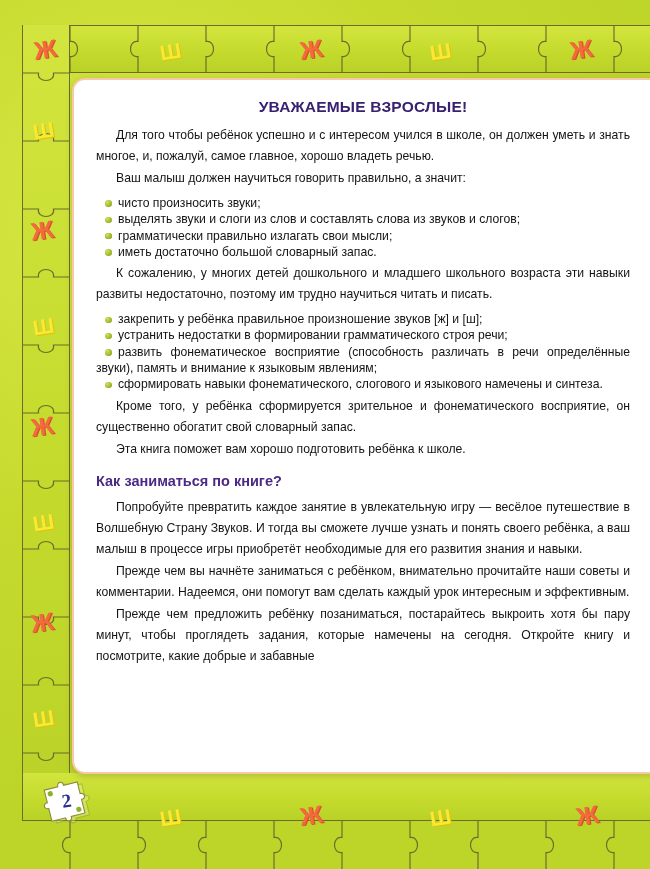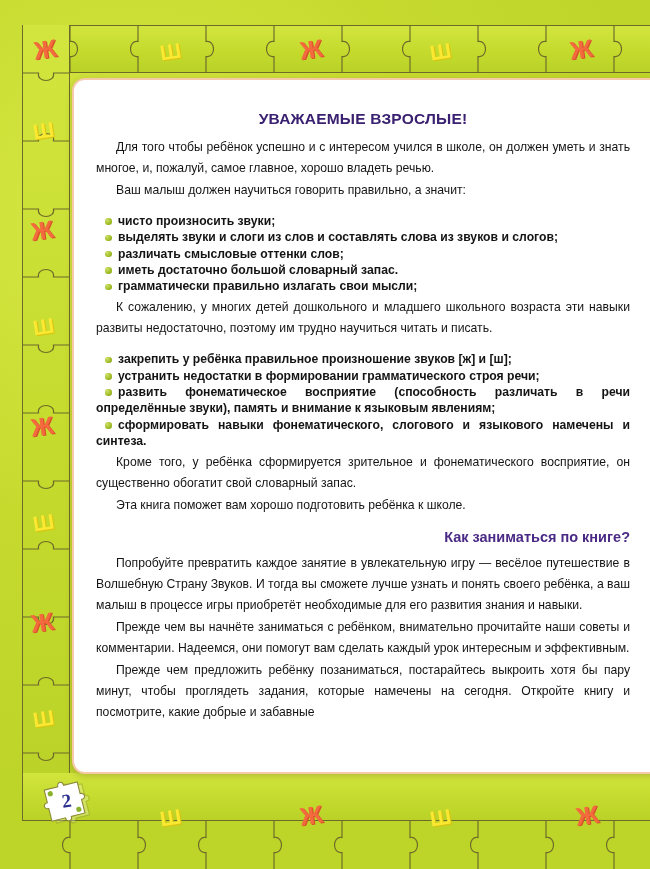--- a/index.html
+++ b/index.html
@@ -31,29 +31,29 @@
   
   #sheet{position:absolute;left:72px;top:78px;right:-6px;bottom:95px;
     background:#fff;border:2.5px solid #f6c9a8;border-right:none;
     border-radius:13px 0 0 13px;
     box-shadow:0 2px 6px rgba(90,80,30,.28);
     overflow:hidden;}
   #sheet-inner{padding:12px 26px 0 22px;}
 
   h1.heading{
     color:#3a2070;font-size:15.5px;font-weight:700;text-align:center;
-    margin:18px 0 9px 0;letter-spacing:.2px;}
+    margin:6px 0 9px 0;letter-spacing:.2px;}
   h2.heading{
-    color:#4b2a86;font-size:14.5px;font-weight:700;text-align:right;
+    color:#4b2a86;font-size:14.5px;font-weight:700;text-align:left;
     margin:13px 0 8px 0;}
   p.para{
     margin:0 0 1px 0;font-size:12.2px;line-height:21px;color:#141414;
     text-align:justify;text-indent:20px;
     font-family:"Liberation Sans", sans-serif;}
-  ul.blist{list-style:none;margin:12px 0 3px 0;padding:0;font-weight:bold;}
+  ul.blist{list-style:none;margin:6px 0 3px 0;padding:0;}
   ul.blist li{
     position:relative;font-size:12.2px;line-height:16.3px;color:#141414;
     padding-left:22px;margin:0;text-align:justify;}
   ul.blist li.hang{padding-left:0;text-indent:22px;}
   ul.blist li .dot{
     position:absolute;left:9px;top:5.4px;width:6.5px;height:6.5px;
     border-radius:50%;
     background:radial-gradient(circle at 32% 30%,#cfe06a 0%,#9dbb23 60%,#7d9a16 100%);}
   ul.blist li.hang .dot{left:9px;}
 
@@ -129,23 +129,23 @@
 <div id="sheet">
   <div id="sheet-inner">
     <h1 class="heading">УВАЖАЕМЫЕ ВЗРОСЛЫЕ!</h1>
 
     <p class="para">Для того чтобы ребёнок успешно и с интересом учился в школе, он должен уметь и знать многое, и, пожалуй, самое главное, хорошо владеть речью.</p>
     <p class="para">Ваш малыш должен научиться говорить правильно, а значит:</p>
 
     <ul class="blist" id="list1">
         <li><span class="dot"></span><span>чисто произносить звуки;</span></li>
         <li><span class="dot"></span><span>выделять звуки и слоги из слов и составлять слова из звуков и слогов;</span></li>
-        <li><span class="dot"></span><span>различать смысловые оттенки слов;</span></li>
+        <li><span class="dot"></span></li>
+        <li><span class="dot"></span><span>грамматически правильно излагать свои мысли;</span></li>
         <li><span class="dot"></span><span>иметь достаточно большой словарный запас.</span></li>
-        <li><span class="dot"></span><span>грамматически правильно излагать свои мысли;</span></li>
       </ul>
 
     <p class="para">К сожалению, у многих детей дошкольного и младшего школьного возраста эти навыки развиты недостаточно, поэтому им трудно научиться читать и писать.</p>
 
     <ul class="blist" id="list2">
         <li><span class="dot"></span><span>закрепить у ребёнка правильное произношение звуков [ж] и [ш];</span></li>
         <li><span class="dot"></span><span>устранить недостатки в формировании грамматического строя речи;</span></li>
         <li class="hang"><span class="dot"></span><span>развить фонематическое восприятие (способность различать в речи определённые звуки), память и внимание к языковым явлениям;</span></li>
         <li class="hang"><span class="dot"></span><span>сформировать навыки фонематического, слогового и языкового намечены и синтеза.</span></li>
       </ul>

